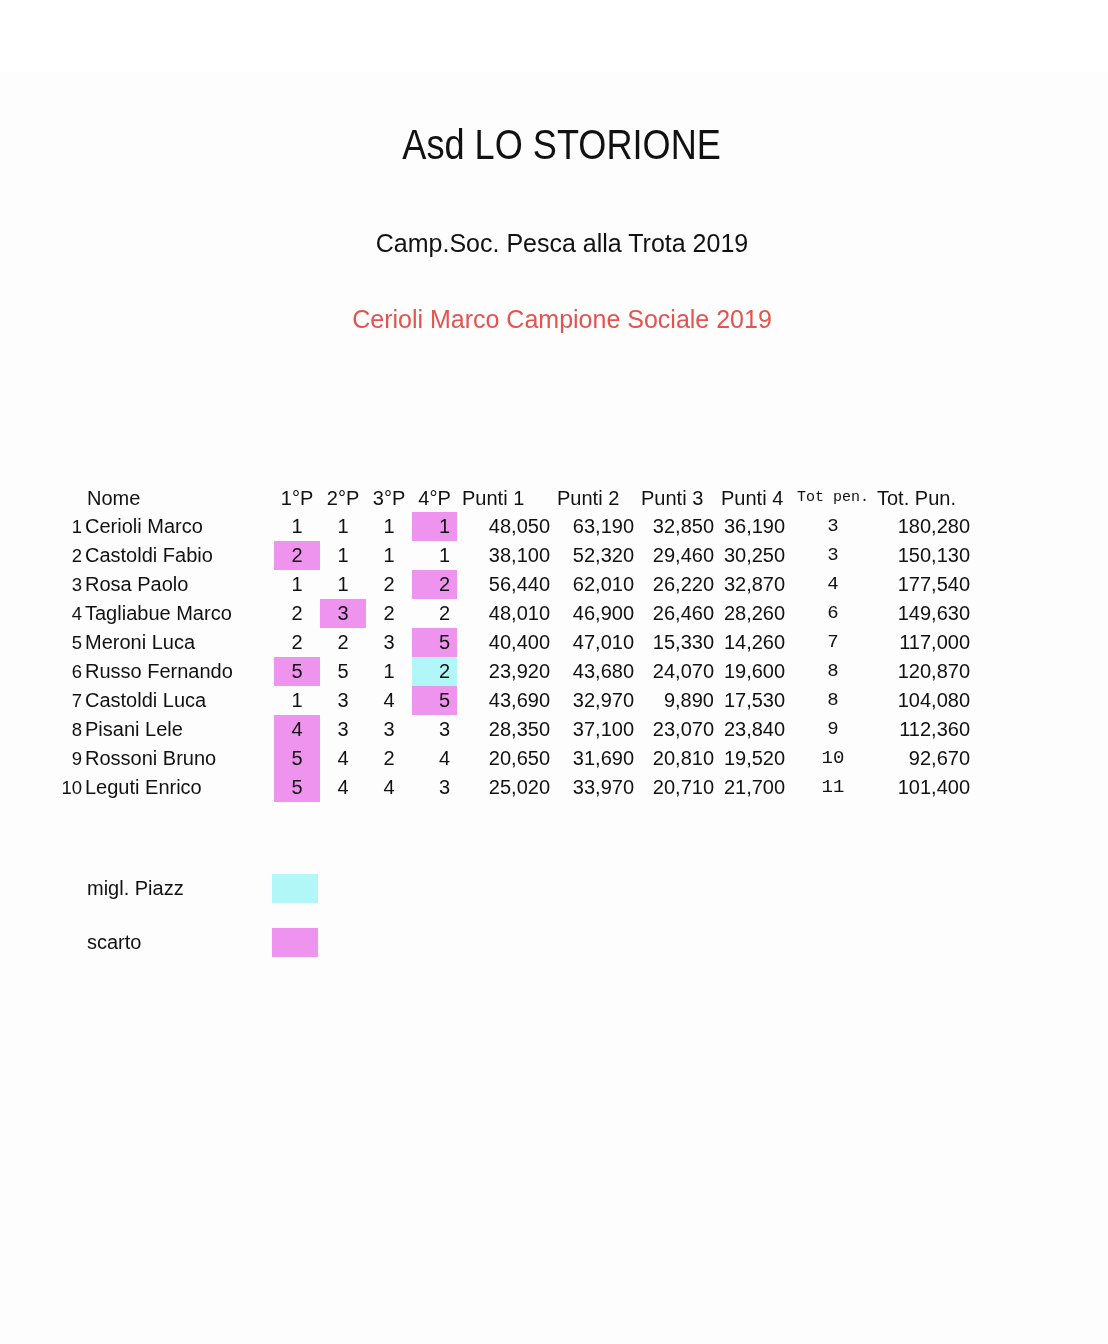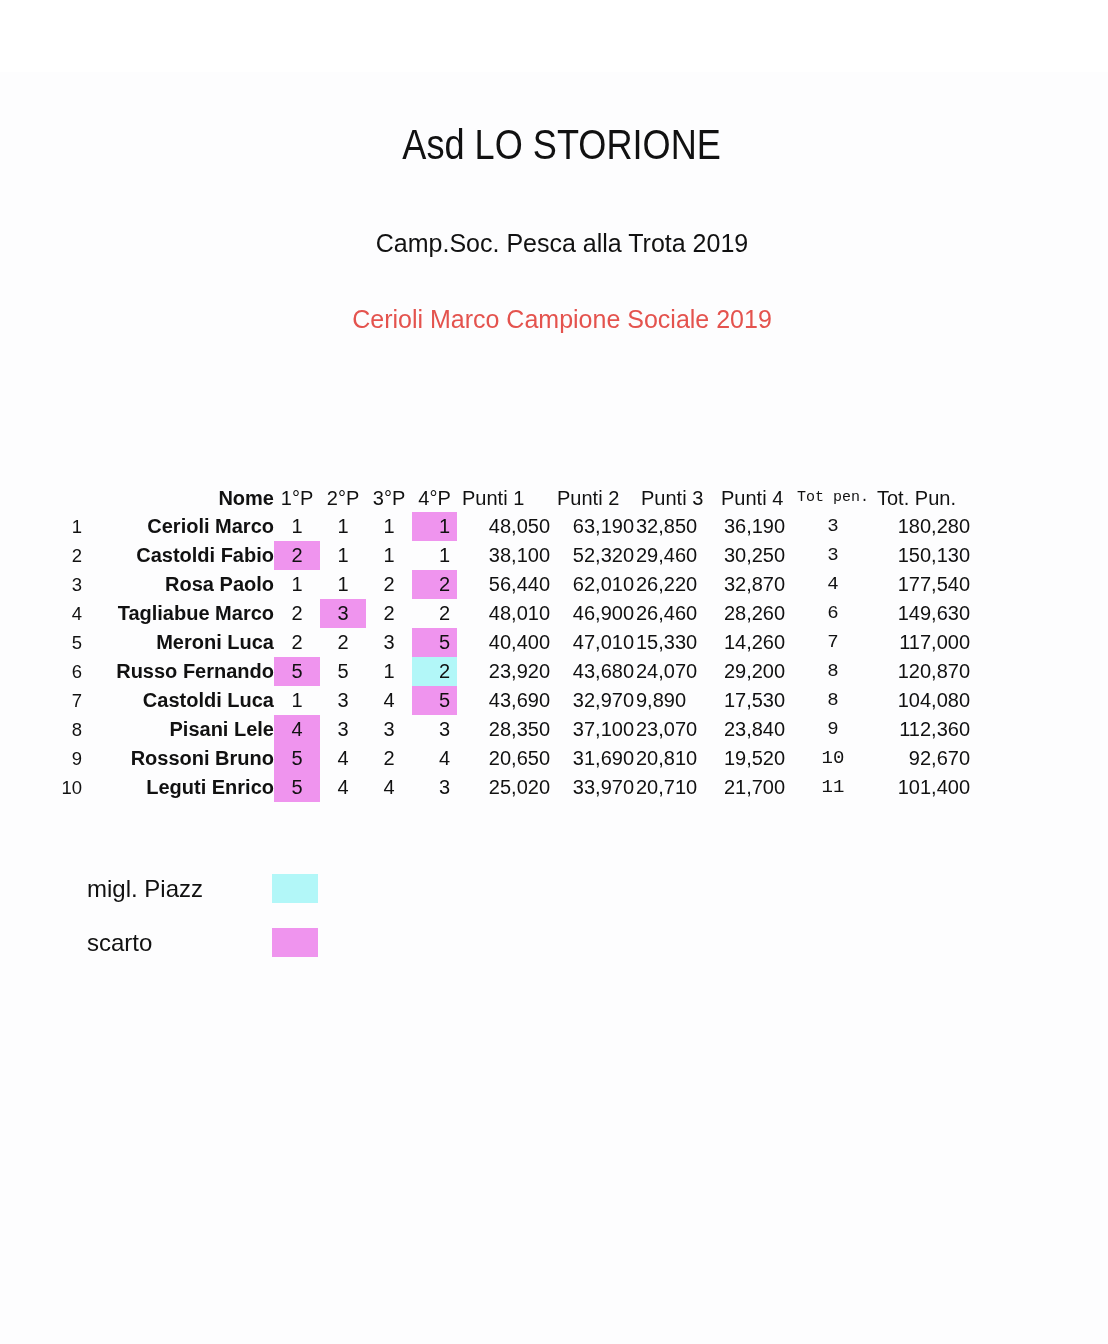--- a/index.html
+++ b/index.html
@@ -13,38 +13,38 @@
   .title>span{display:inline-block;transform:scaleX(.84);transform-origin:center;}
   .subtitle{position:absolute;left:0;top:227px;width:1124px;text-align:center;
     font-size:25px;line-height:33px;}
   .champion{position:absolute;left:0;top:303px;width:1124px;text-align:center;
     font-size:25px;line-height:33px;}
   .table{position:absolute;left:60px;top:486px;}
   .trow{display:flex;height:29px;line-height:29px;font-size:20px;white-space:nowrap;}
   .trow.header{height:26px;line-height:24px;}
   .cell{box-sizing:border-box;flex:0 0 auto;}
   .c-rank{width:22px;text-align:right;font-size:18.5px;}
-  .c-name{width:192px;text-align:right;padding-left:3px;font-weight:bold;}
+  .c-name{width:192px;text-align:left;padding-left:3px;}
   .c-p1,.c-p2,.c-p3{width:46px;text-align:center;}
   .c-p4{width:45px;text-align:right;padding-right:7px;}
   .c-punti1{width:95px;text-align:right;padding-right:2px;}
   .c-punti2{width:84px;text-align:right;padding-right:2px;}
-  .c-punti3{width:80px;padding-right:2px;}
+  .c-punti3{width:80px;text-align:right;padding-right:2px;}
   .c-punti4{width:78px;text-align:center;padding-right:1px;}
   .c-totpen{width:78px;text-align:center;font-size:19px;font-family:Liberation Mono, monospace;}
   .c-totpun{width:100px;text-align:right;padding-right:2px;}
   .header .c-name{padding-left:5px;}
   .header .c-p4{text-align:center;padding-right:0;}
   .header .c-punti1,.header .c-punti2,.header .c-punti3,.header .c-punti4,
   .header .c-totpun{text-align:left;padding-left:5px;}
   .header .c-totpen{font-size:15px;}
   .legend-item{position:absolute;left:0;width:1108px;height:29px;}
   .legend-1{top:874px;}
   .legend-2{top:928px;}
-  .legend-label{position:absolute;left:87px;top:0;line-height:29px;font-size:24px;}
+  .legend-label{position:absolute;left:87px;top:0;line-height:29px;font-size:20px;}
   .legend-swatch{position:absolute;left:272px;top:0;width:46px;height:29px;}
 </style>
 </head>
 <body>
 
 <div class="screen">
   <div class="pagebg"></div>
 
   <div class="title">
     <span>Asd LO STORIONE</span>
@@ -141,21 +141,21 @@
         <div class="trow">
           <div class="cell c-rank">6</div>
           <div class="cell c-name">Russo Fernando</div>
           <div class="cell c-p1" style="background: rgb(239, 148, 238);">5</div>
           <div class="cell c-p2">5</div>
           <div class="cell c-p3">1</div>
           <div class="cell c-p4" style="background: rgb(178, 247, 248);">2</div>
           <div class="cell c-punti1">23,920</div>
           <div class="cell c-punti2">43,680</div>
           <div class="cell c-punti3">24,070</div>
-          <div class="cell c-punti4">29,200</div>
+          <div class="cell c-punti4">19,600</div>
           <div class="cell c-totpen">8</div>
           <div class="cell c-totpun">120,870</div>
         </div>
         <div class="trow">
           <div class="cell c-rank">7</div>
           <div class="cell c-name">Castoldi Luca</div>
           <div class="cell c-p1">1</div>
           <div class="cell c-p2">3</div>
           <div class="cell c-p3">4</div>
           <div class="cell c-p4" style="background: rgb(239, 148, 238);">5</div>

